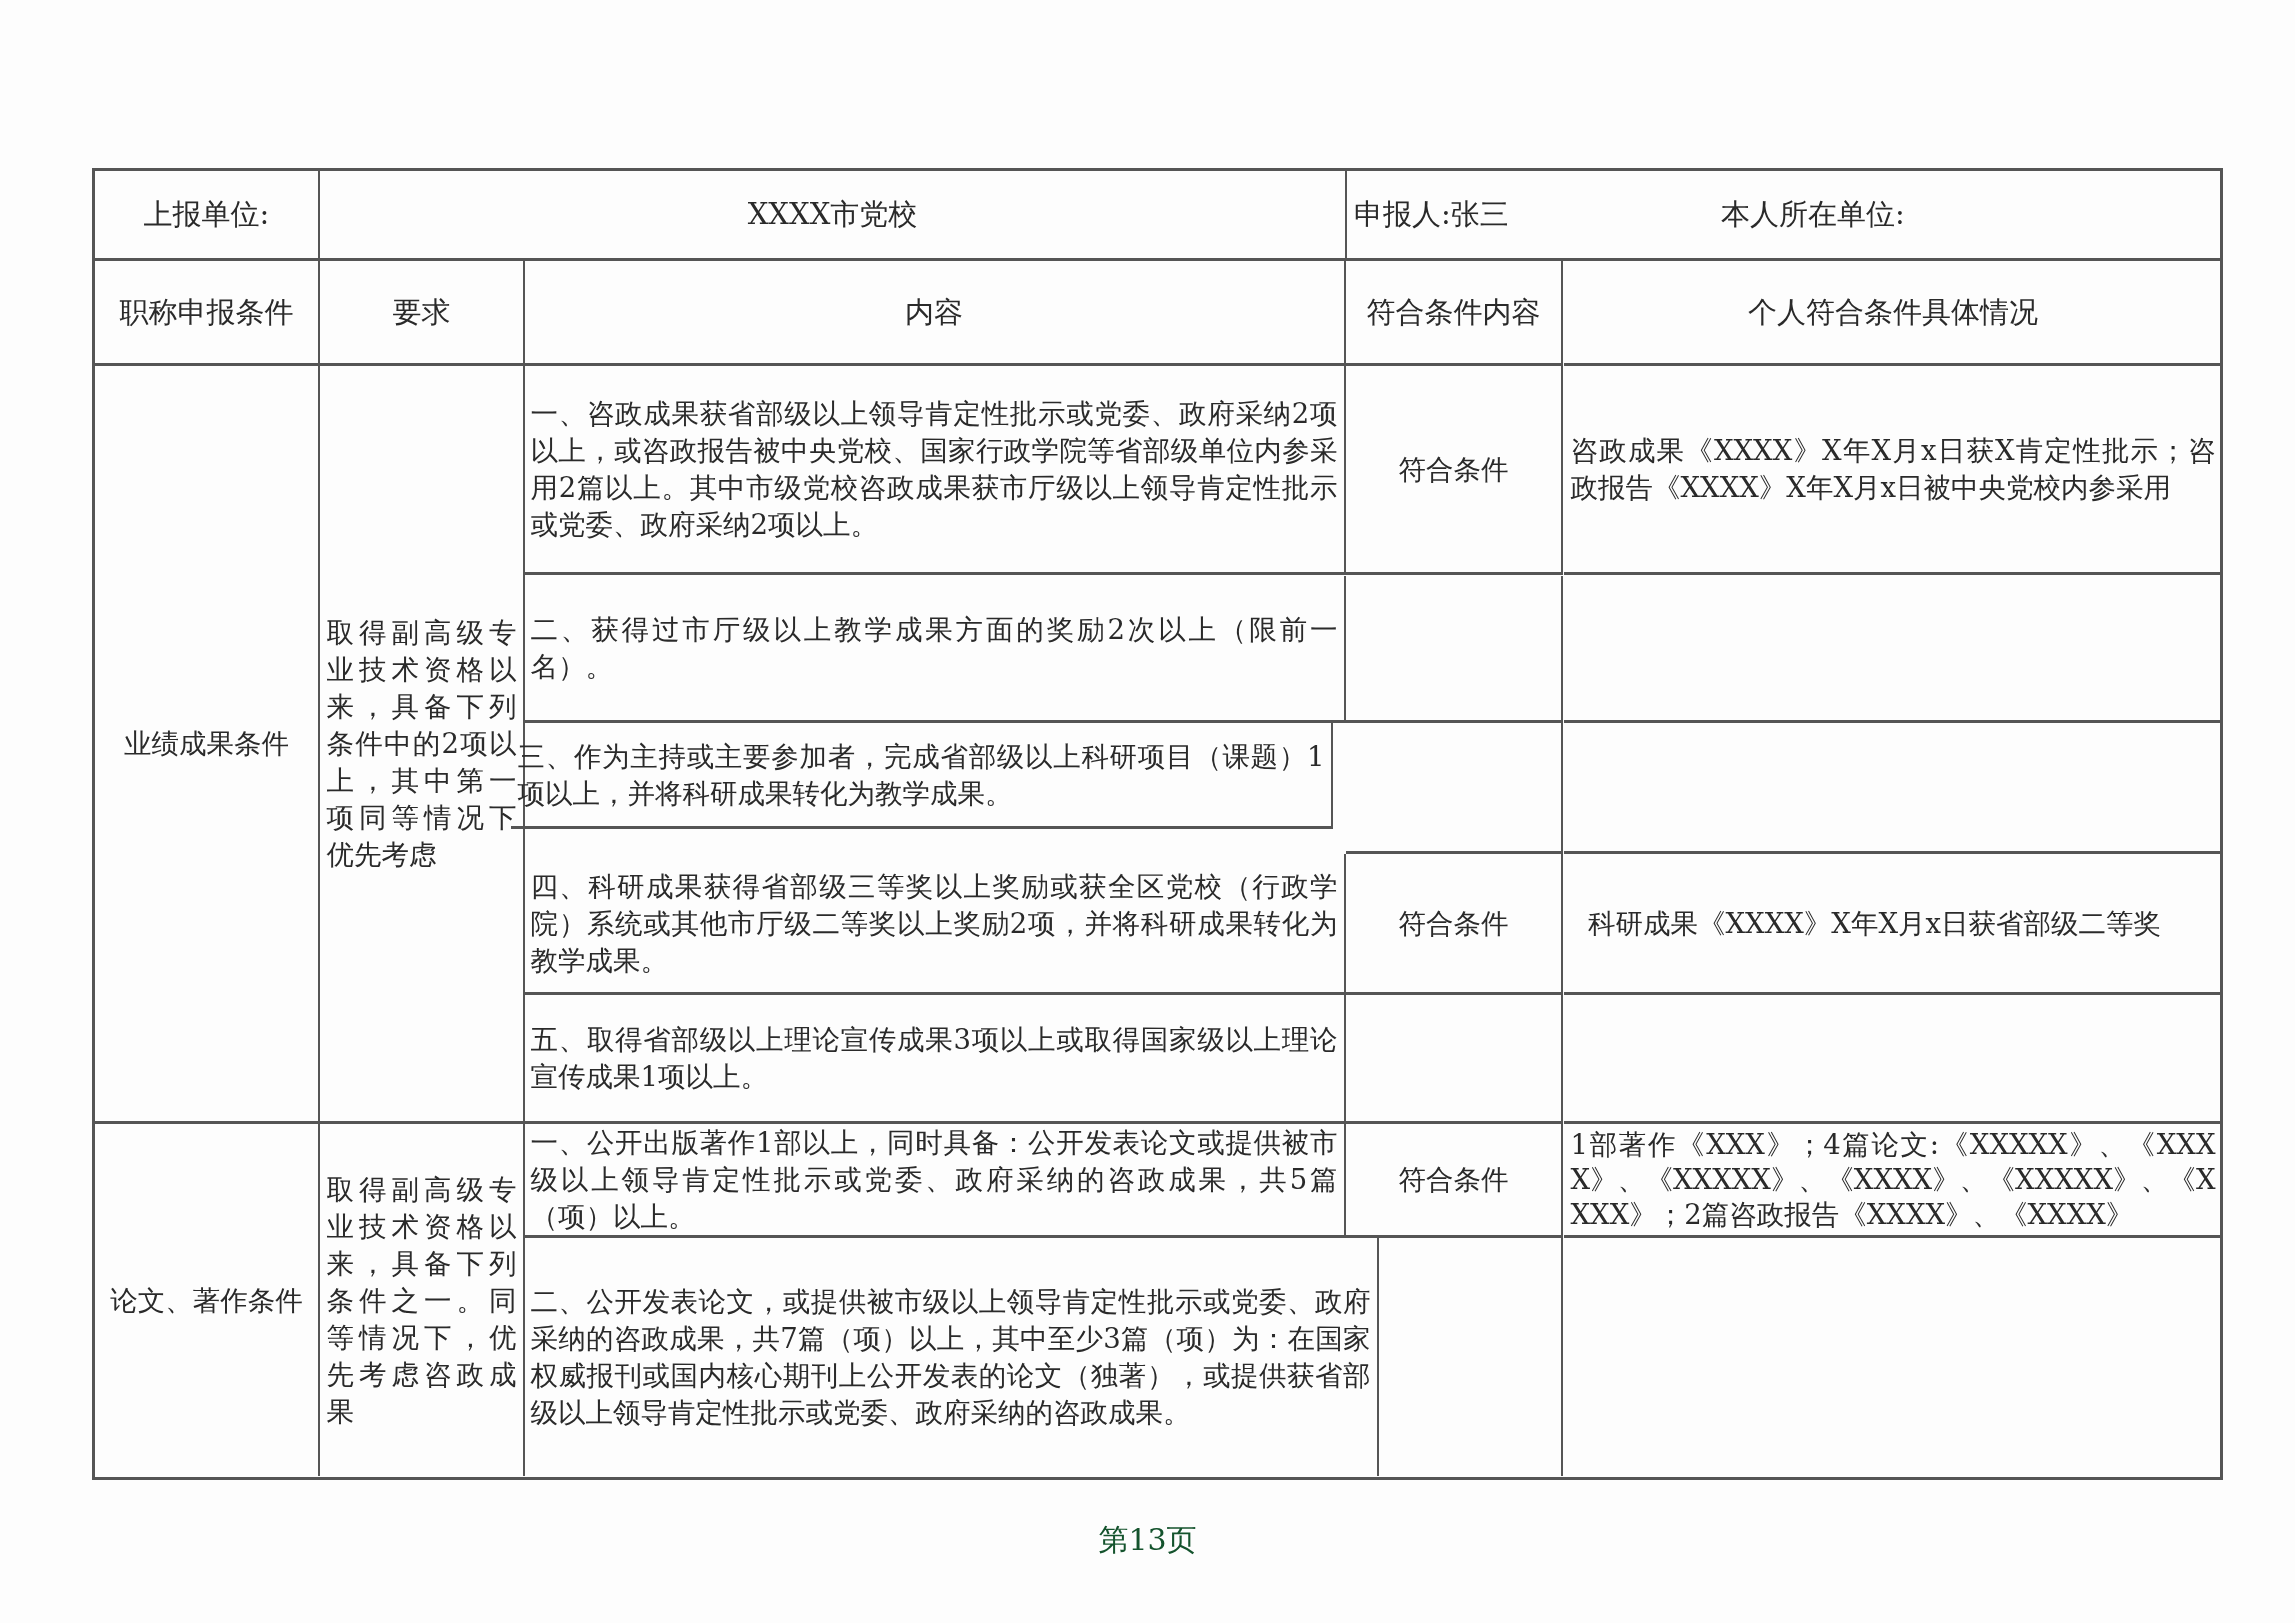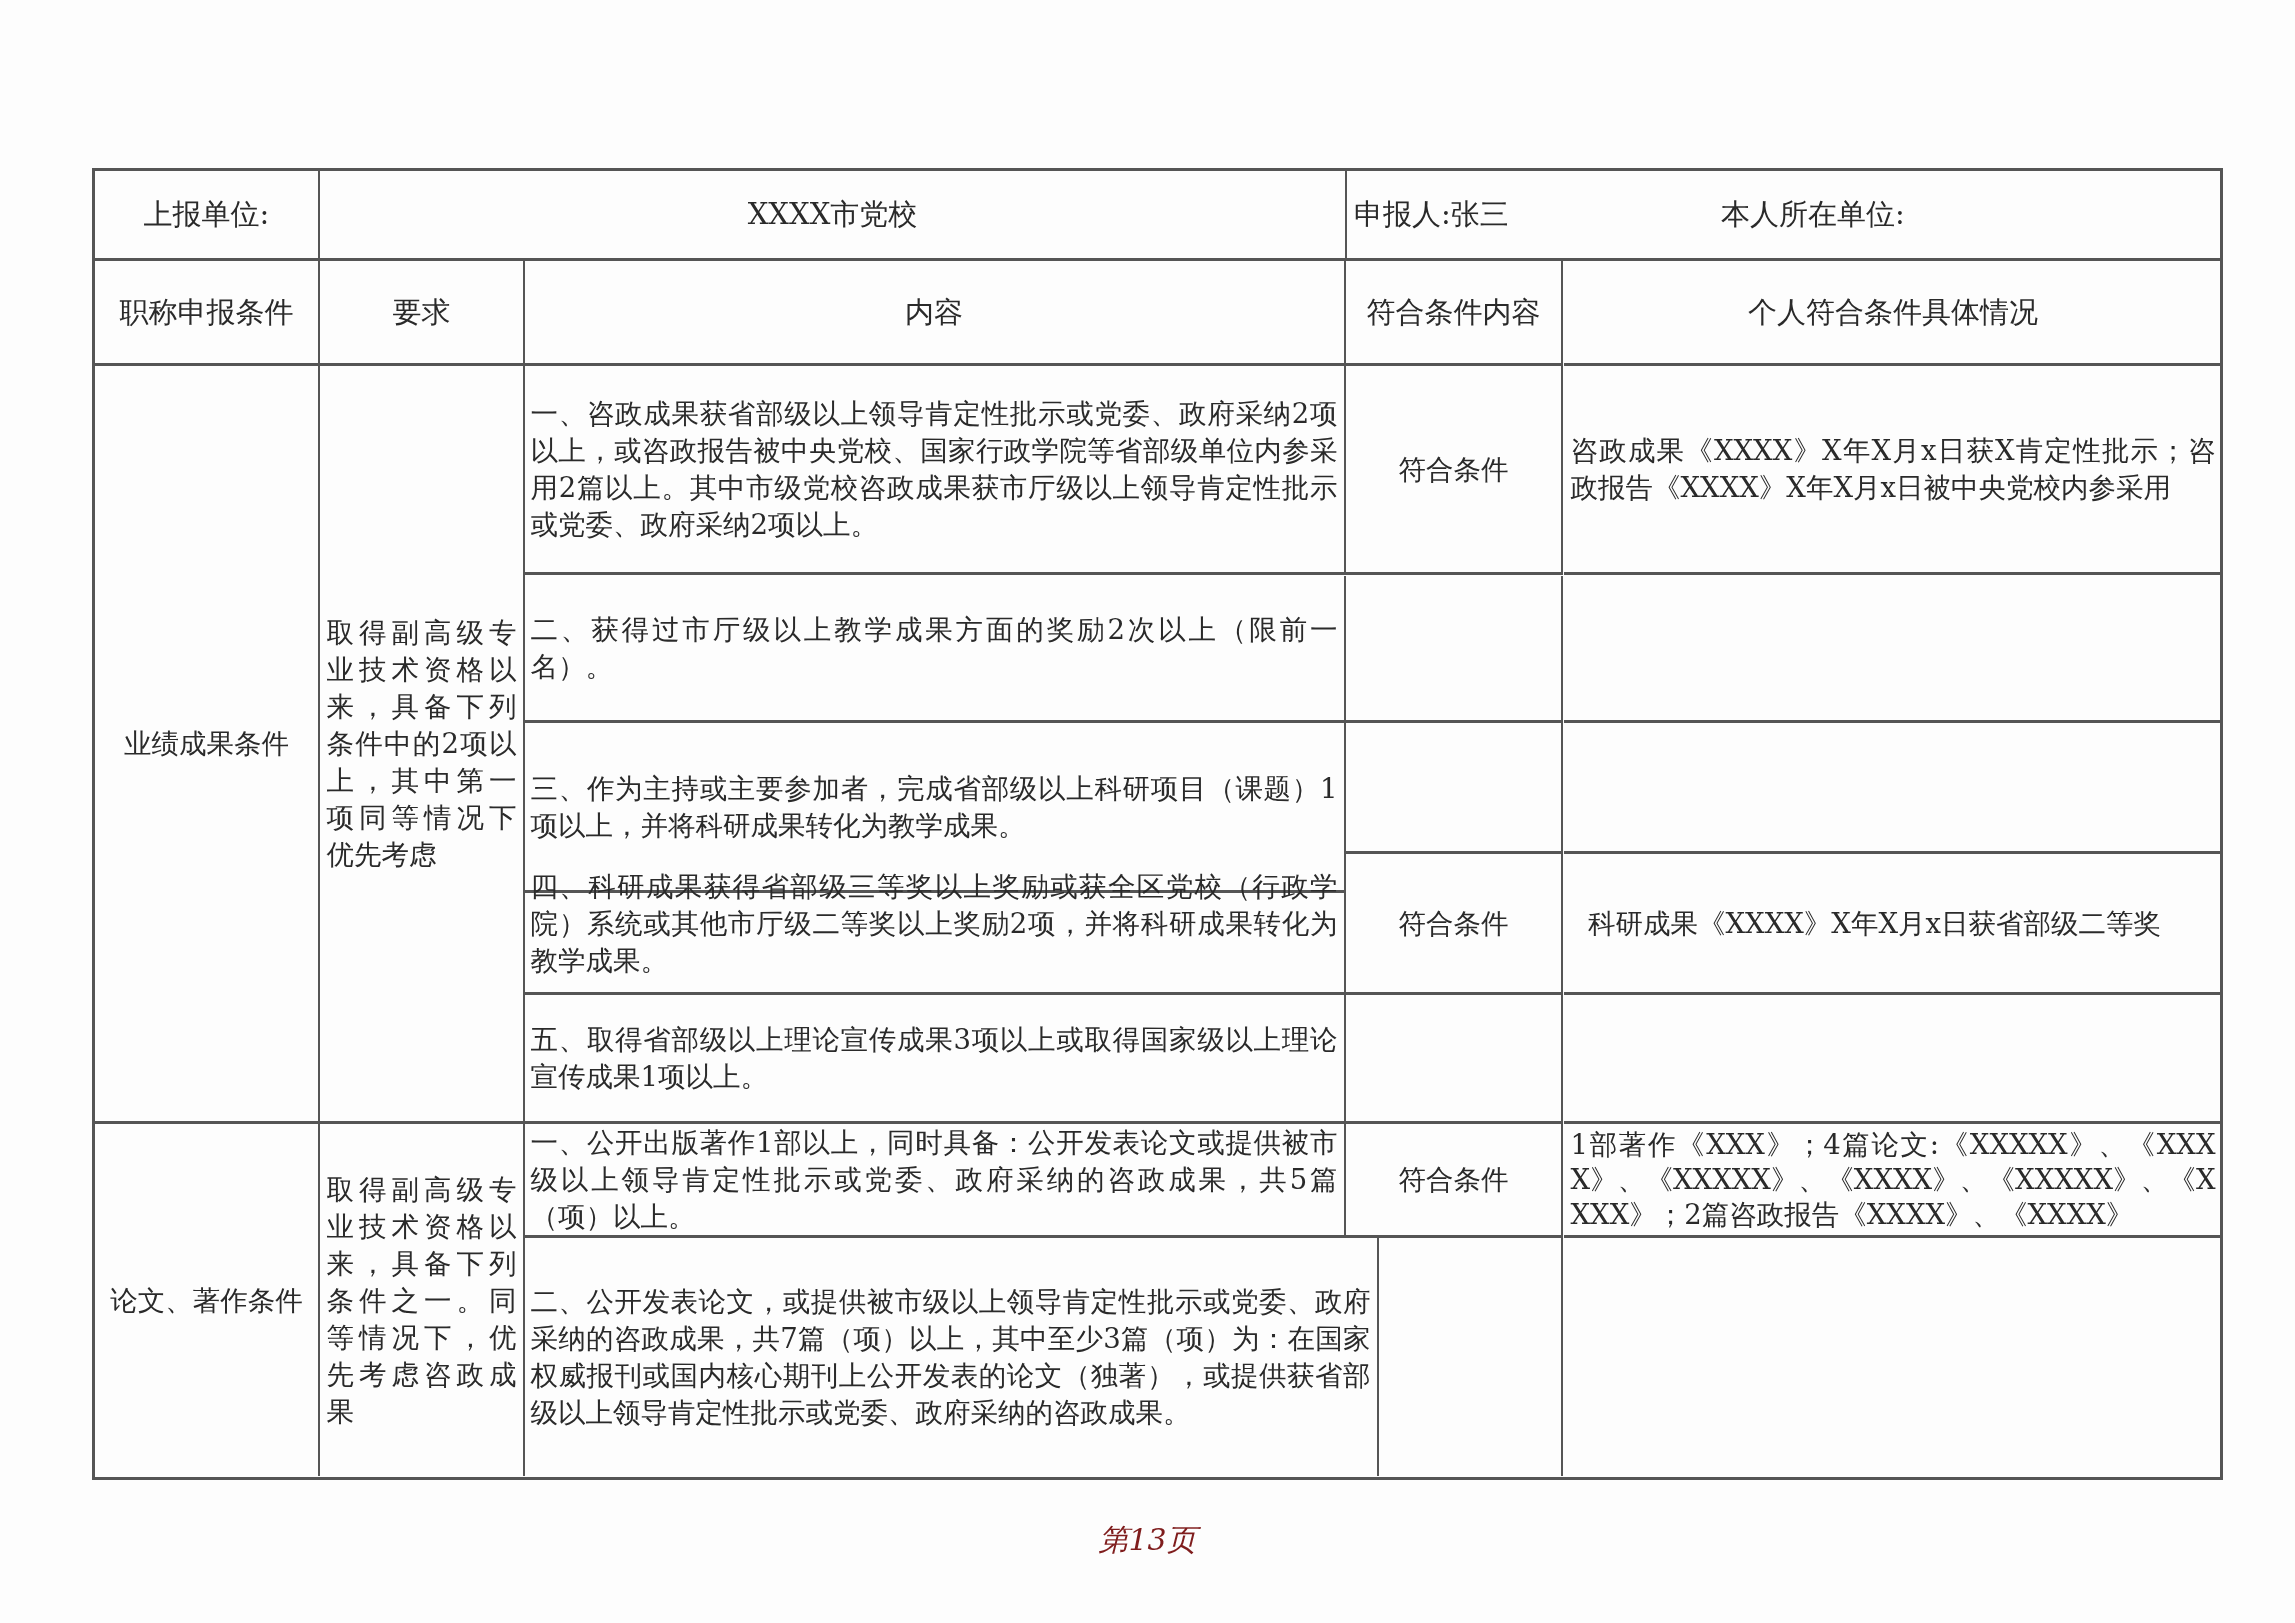--- a/index.html
+++ b/index.html
@@ -23,21 +23,21 @@
     font-size: 27.5px; line-height: 37px;
     padding: 0 6.5px;
   }
   .c { justify-content: center; text-align: center; }
   .l { justify-content: flex-start; text-align: left; text-align: justify; }
   .nr { border-right: none; }
   .nb { border-bottom: none; }
   .txt { display: block; width: 100%; word-break: break-all; }
   .footer {
     position: absolute; top: 1520px; left: 0; width: 2295px; text-align: center;
-    font-size: 30px; color: #7f1d1d; font-style: italic;
+    font-size: 30px; color: #14532d;
   }
   .h { font-size: 29px; }
 </style>
 </head>
 <body>
 
 <div class="page">
   <div class="tbl">
 
     <div class="cell c h" style="left:0;top:0;width:225px;height:90px;justify-content:flex-end;">
@@ -87,21 +87,21 @@
     <div class="cell l" style="left:429px;top:405px;width:822px;height:147px;">
       <span class="txt">二、获得过市厅级以上教学成果方面的奖励2次以上（限前一名）。</span>
     </div>
     <div class="cell c" style="left:1251px;top:405px;width:217px;height:147px;">
       <span class="txt"></span>
     </div>
     <div class="cell l nr" style="left:1469px;top:405px;width:658px;height:147px;">
       <span class="txt"></span>
     </div>
 
-    <div class="cell l" style="left:429px;top:552px;width:822px;height:170px;">
+    <div class="cell l" style="left:416px;top:552px;width:822px;height:106px;">
       <span class="txt">三、作为主持或主要参加者，完成省部级以上科研项目（课题）1项以上，并将科研成果转化为教学成果。</span>
     </div>
     <div class="cell c" style="left:1251px;top:552px;width:217px;height:131px;">
       <span class="txt"></span>
     </div>
     <div class="cell l nr" style="left:1469px;top:552px;width:658px;height:131px;">
       <span class="txt"></span>
     </div>
 
     <div class="cell l" style="left:429px;top:683px;width:822px;height:141px;">

